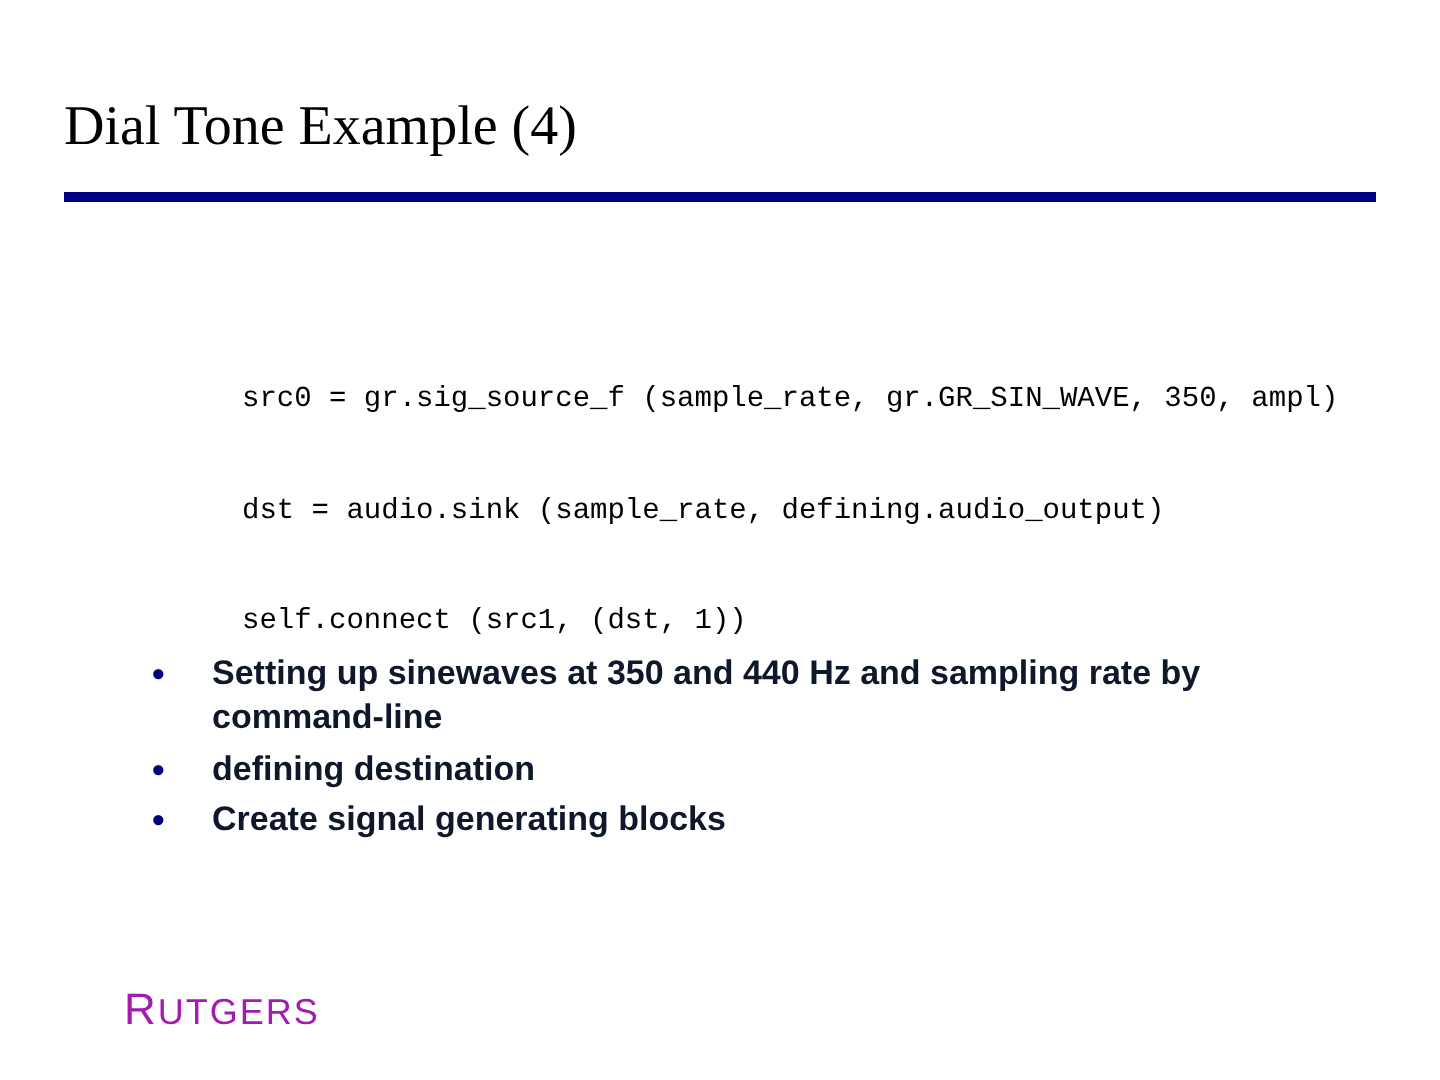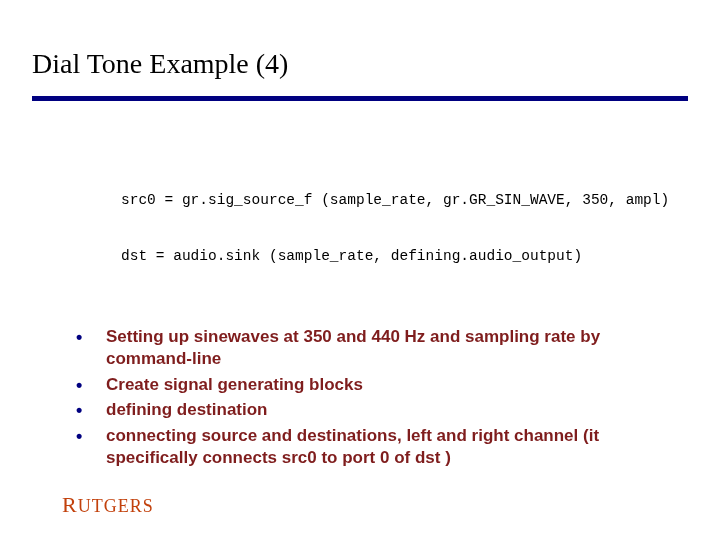--- a/index.html
+++ b/index.html
@@ -46,21 +46,21 @@
     margin-left: 45px;
   }
   .bullets {
     position: absolute;
     left: 70px;
     right: 40px;
     top: 326px;
     font-family: Verdana, Geneva, sans-serif;
     font-size: 17px;
     font-weight: 700;
-    color: #7f1d1d;
+    color: #0f172a;
   }
   .bullets ul {
     list-style: none;
     margin: 0;
     padding: 0;
   }
   .bullets li {
     position: relative;
     padding-left: 36px;
     margin-bottom: 4px;
@@ -72,51 +72,51 @@
     left: 6px;
     top: 0;
     color: #000080;
     font-size: 18px;
     font-weight: 700;
   }
   .logo {
     position: absolute;
     left: 62px;
     bottom: 22px;
-    font-family: Liberation Serif, serif;
+    font-family: Liberation Sans, sans-serif;
     font-variant: small-caps;
     letter-spacing: 1px;
-    color: #c2410c;
+    color: #a21caf;
     font-size: 18px;
     font-weight: 400;
   }
   .logo .big {
     font-size: 22px;
   }
 </style>
 </head>
 <body>
 
 <div class="slide">
 
   <div class="title">Dial Tone Example (4)</div>
 
   <div class="rule"></div>
 
   <div class="codeblock">
     <div>src0 = gr.sig_source_f (sample_rate, gr.GR_SIN_WAVE, 350, ampl)</div>
     <div>dst = audio.sink (sample_rate, defining.audio_output)</div>
+    <div>self.connect (src1, (dst, 1))</div>
   </div>
 
   <div class="bullets">
     <ul>
       <li><span>Setting up sinewaves at 350 and 440 Hz and sampling rate by command-line</span></li>
+      <li><span>defining destination</span></li>
       <li><span>Create signal generating blocks</span></li>
-      <li><span>defining destination</span></li>
-      <li><span>connecting source and destinations, left and right channel (it specifically connects src0 to port 0 of dst )</span></li>
     </ul>
   </div>
 
   <div class="logo">
     <span class="big">R</span><span>UTGERS</span>
   </div>
 
 </div>
 
 </body></html>

